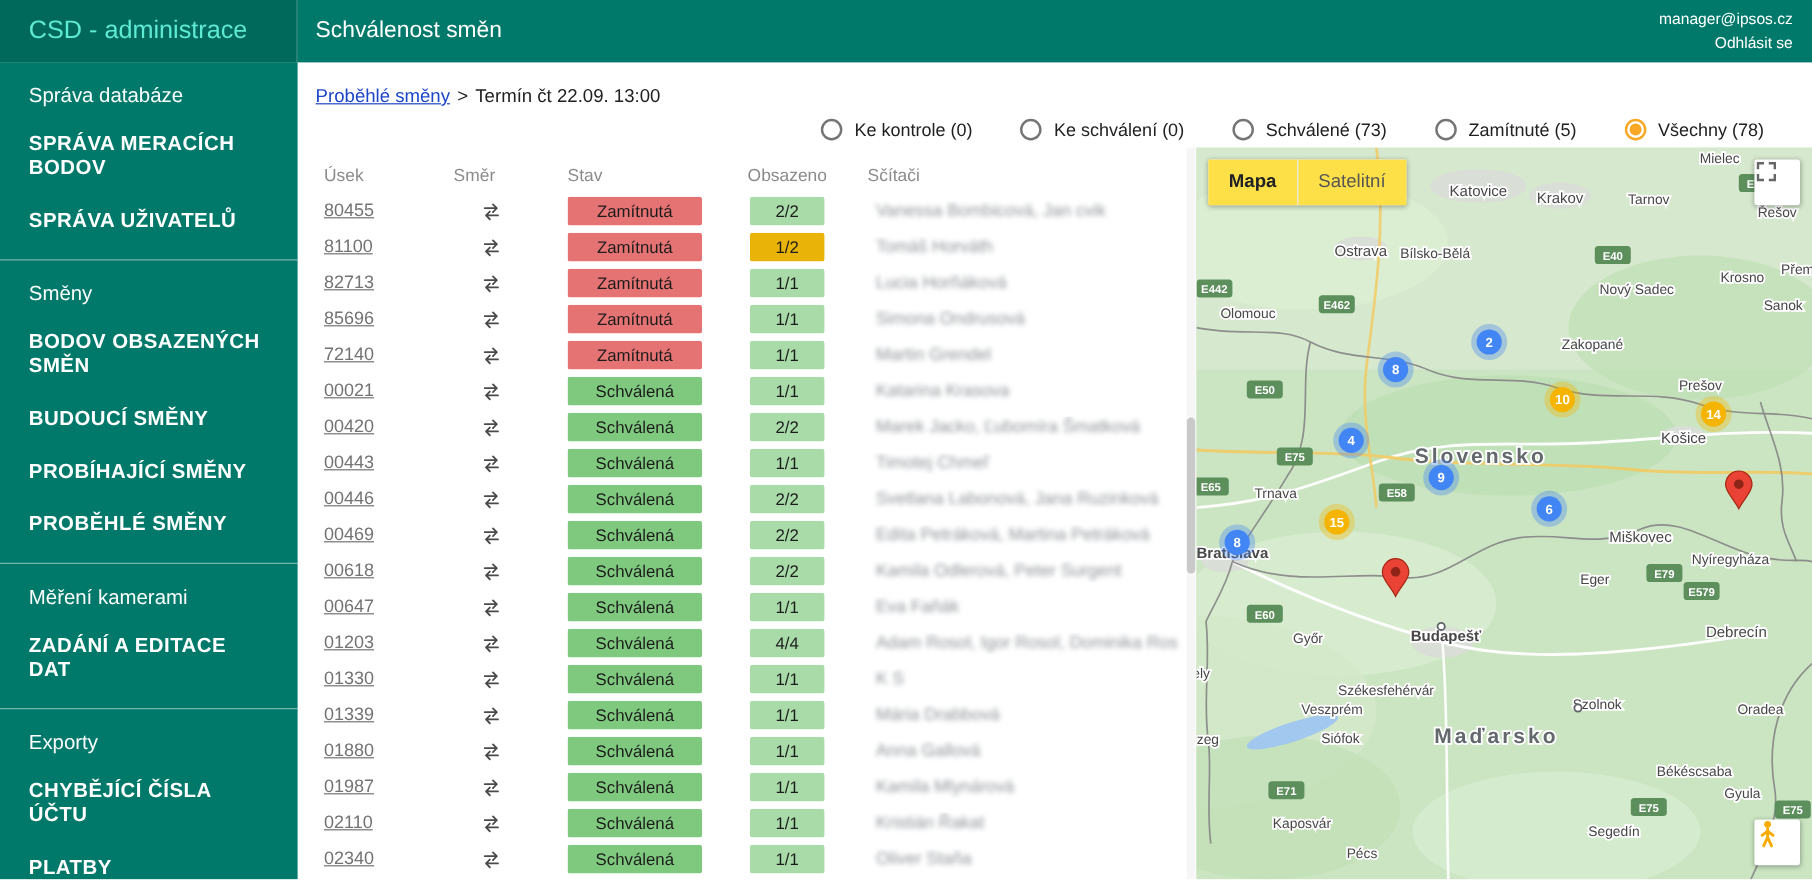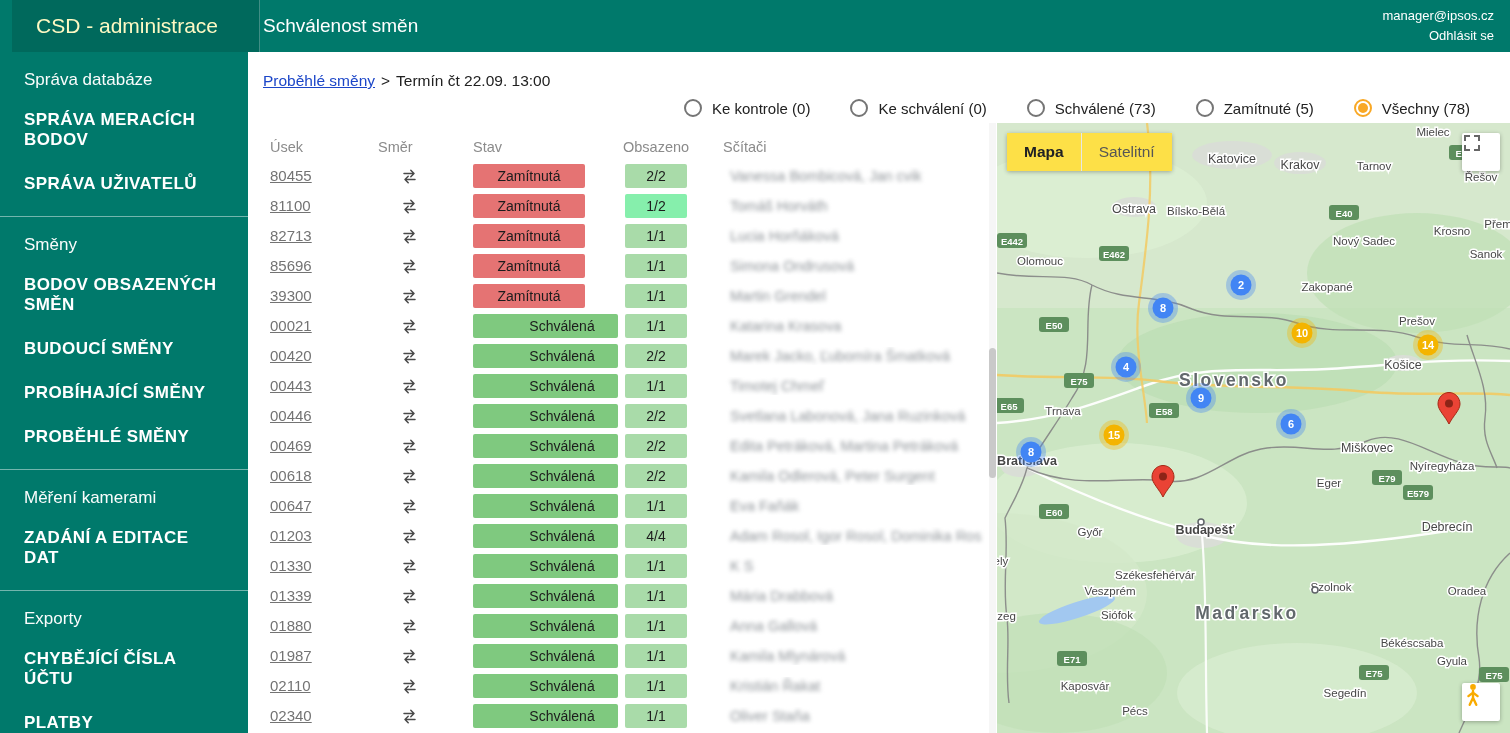--- a/index.html
+++ b/index.html
@@ -1,23 +1,23 @@
 <!DOCTYPE html>
 <html><head>
 <meta charset="utf-8">
 <style>
   html,body{margin:0;padding:0;background:#fff;}
   body{width:1510px;height:733px;font-family:"Liberation Sans",sans-serif;overflow:hidden;}
   .app{position:relative;width:1510px;height:733px;overflow:hidden;background:#fff;}
 
   
   .topbar{position:absolute;left:0;top:0;width:100%;height:52px;background:#00796b;z-index:5;}
-  .brand{position:absolute;left:0;top:0;width:248px;height:52px;background:#00695c;color:#fef9c3;
+  .brand{position:absolute;left:0;top:0;width:248px;height:52px;background:#00695c;color:#5eead4;
          display:flex;align-items:center;padding-left:24px;box-sizing:border-box;font-size:21px;font-weight:500;
-         border-right:1px solid rgba(255,255,255,0.25);margin-left:12px;}
+         border-right:1px solid rgba(255,255,255,0.25);}
   .page-title{position:absolute;left:263px;top:0;height:52px;display:flex;align-items:center;color:#fff;font-size:19px;}
   .user-info{position:absolute;right:16px;top:6px;text-align:right;color:#fff;font-size:13px;line-height:20px;}
   .logout{cursor:pointer;}
 
   
   .sidebar{position:absolute;left:0;top:52px;width:248px;height:681px;background:#00796b;color:#fff;box-sizing:border-box;}
   .side-section{padding:6px 0 10px 0;}
   .side-section.divided{border-top:1px solid rgba(255,255,255,0.45);}
   .side-title{font-size:17px;font-weight:400;padding:12px 24px 8px 24px;color:rgba(255,255,255,0.98);}
   .side-item{font-size:17px;font-weight:700;letter-spacing:0.4px;padding:12px 24px;cursor:pointer;}
@@ -38,24 +38,24 @@
   .t-head,.t-row{display:grid;grid-template-columns:115px 95px 150px 100px 1fr;align-items:center;}
   .t-head{height:28px;color:#8b8b8b;font-size:14.5px;}
   .t-hcell:first-child{padding-left:7px;}
   .t-row{height:30px;}
   .t-cell{overflow:hidden;white-space:nowrap;}
   .usek-link{color:#737373;text-decoration:underline;font-size:15px;padding-left:7px;font-weight:500;cursor:pointer;}
   .dir{padding-left:22px;}
   .dir svg{display:block;}
   .badge-stav{display:inline-block;width:112px;height:24px;line-height:24px;text-align:center;font-size:14px;color:#1c1c1c;border-radius:2px;}
   .stav-rejected{background:#e57373;}
-  .stav-approved{background:#7fc97f;padding-left:33px;}
+  .stav-approved{background:#7fc97f;}
   .badge-obs{display:inline-block;width:62px;height:24px;line-height:24px;text-align:center;font-size:14px;color:#1c1c1c;border-radius:2px;margin-left:2px;}
   .obs-full{background:#a9dba9;}
-  .obs-partial{background:#86efac;}
+  .obs-partial{background:#eab308;}
   .scitaci{color:#8f9499;font-size:14.5px;filter:blur(2.3px);padding-left:7px;}
 
   
   .v-scroll{position:absolute;left:989px;top:123px;width:7px;height:610px;background:#f6f6f6;}
   .v-thumb{position:absolute;left:0;top:225px;width:7px;height:130px;background:#c9c9c9;border-radius:4px;cursor:pointer;}
 
   
   .map{position:absolute;left:997px;top:123px;width:513px;height:610px;overflow:hidden;background:#cbe5c2;}
   .map svg{position:absolute;left:0;top:0;}
   .map-type{position:absolute;left:10px;top:10px;display:flex;background:#fff;box-shadow:0 1px 4px rgba(0,0,0,0.3);border-radius:2px;z-index:3;}
@@ -187,21 +187,21 @@
           <div class="t-cell dir">
             <svg width="19" height="19" viewBox="0 0 19 19">
               <path d="M4 6.5 h10 m0 0 l-3.2 -3.2 m3.2 3.2 l-3.2 3.2 M15 12.5 h-10 m0 0 l3.2 -3.2 m-3.2 3.2 l3.2 3.2" stroke="#4a4a4a" stroke-width="1.5" fill="none" stroke-linecap="round" stroke-linejoin="round"></path>
             </svg>
           </div>
           <div class="t-cell"><span class="badge-stav stav-rejected">Zamítnutá</span></div>
           <div class="t-cell"><span class="badge-obs obs-full">1/1</span></div>
           <div class="t-cell"><span class="scitaci">Simona Ondrusová</span></div>
         </div>
         <div class="t-row">
-          <div class="t-cell"><a class="usek-link">39300</a></div>
+          <div class="t-cell"><a class="usek-link">72140</a></div>
           <div class="t-cell dir">
             <svg width="19" height="19" viewBox="0 0 19 19">
               <path d="M4 6.5 h10 m0 0 l-3.2 -3.2 m3.2 3.2 l-3.2 3.2 M15 12.5 h-10 m0 0 l3.2 -3.2 m-3.2 3.2 l3.2 3.2" stroke="#4a4a4a" stroke-width="1.5" fill="none" stroke-linecap="round" stroke-linejoin="round"></path>
             </svg>
           </div>
           <div class="t-cell"><span class="badge-stav stav-rejected">Zamítnutá</span></div>
           <div class="t-cell"><span class="badge-obs obs-full">1/1</span></div>
           <div class="t-cell"><span class="scitaci">Martin Grendel</span></div>
         </div>
         <div class="t-row">

